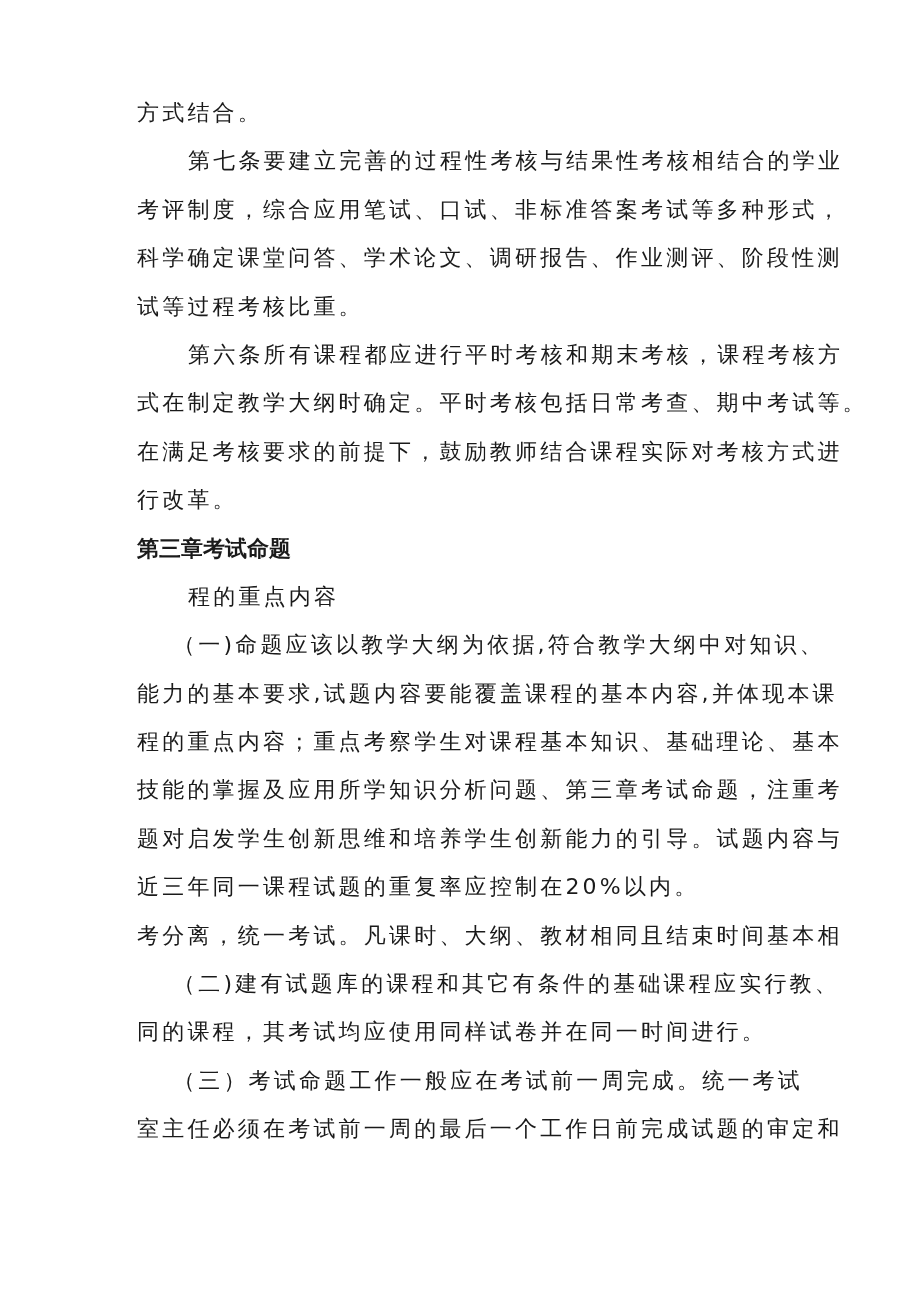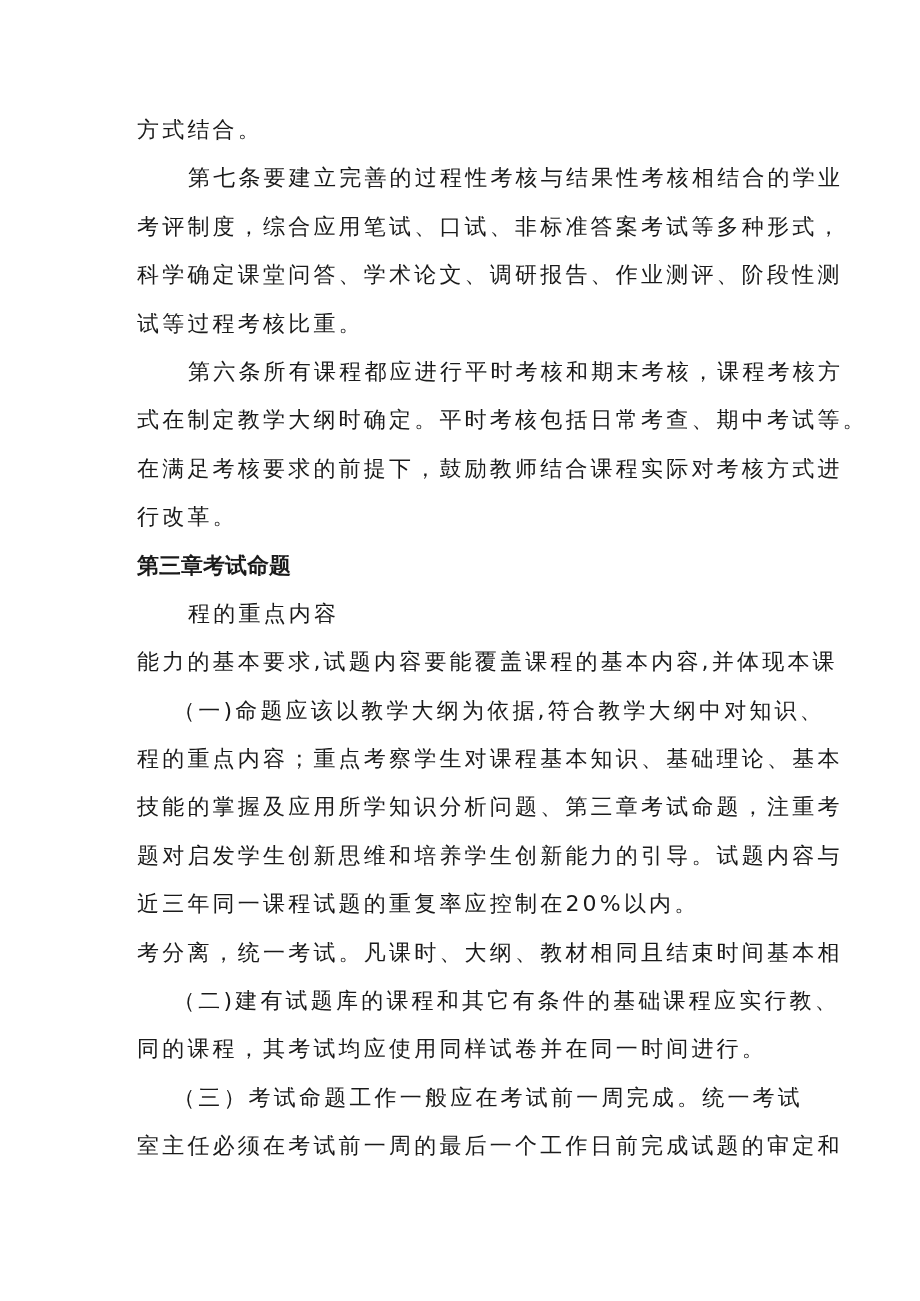--- a/index.html
+++ b/index.html
@@ -11,21 +11,21 @@
     width: 920px;
     height: 1301px;
     position: relative;
     overflow: hidden;
     font-family: "DejaVu Sans", "Liberation Sans", sans-serif;
     color: #1a1a1a;
   }
   .page {
     position: absolute;
     left: 137px;
-    top: 106px;
+    top: 89px;
     width: 660px;
   }
   .line {
     height: 48.4px;
     line-height: 48.4px;
     font-size: 22px;
     letter-spacing: 3.2px;
     white-space: nowrap;
   }
   .indent {
@@ -61,22 +61,22 @@
     <div class="line">式在制定教学大纲时确定。平时考核包括日常考查、期中考试等。</div>
     <div class="line">在满足考核要求的前提下，鼓励教师结合课程实际对考核方式进</div>
     <div class="line">行改革。</div>
   </div>
 
   <div class="line heading">第三章考试命题</div>
 
   <div class="line indent">程的重点内容</div>
 
   <div>
+    <div class="line indent indent-sub">（一)命题应该以教学大纲为依据,符合教学大纲中对知识、</div>
     <div class="line">能力的基本要求,试题内容要能覆盖课程的基本内容,并体现本课</div>
-    <div class="line indent indent-sub">（一)命题应该以教学大纲为依据,符合教学大纲中对知识、</div>
     <div class="line">程的重点内容；重点考察学生对课程基本知识、基础理论、基本</div>
     <div class="line">技能的掌握及应用所学知识分析问题、第三章考试命题，注重考</div>
     <div class="line">题对启发学生创新思维和培养学生创新能力的引导。试题内容与</div>
     <div class="line">近三年同一课程试题的重复率应控制在20%以内。</div>
   </div>
 
   <div>
     <div class="line">考分离，统一考试。凡课时、大纲、教材相同且结束时间基本相</div>
     <div class="line indent indent-sub">（二)建有试题库的课程和其它有条件的基础课程应实行教、</div>
     <div class="line">同的课程，其考试均应使用同样试卷并在同一时间进行。</div>

